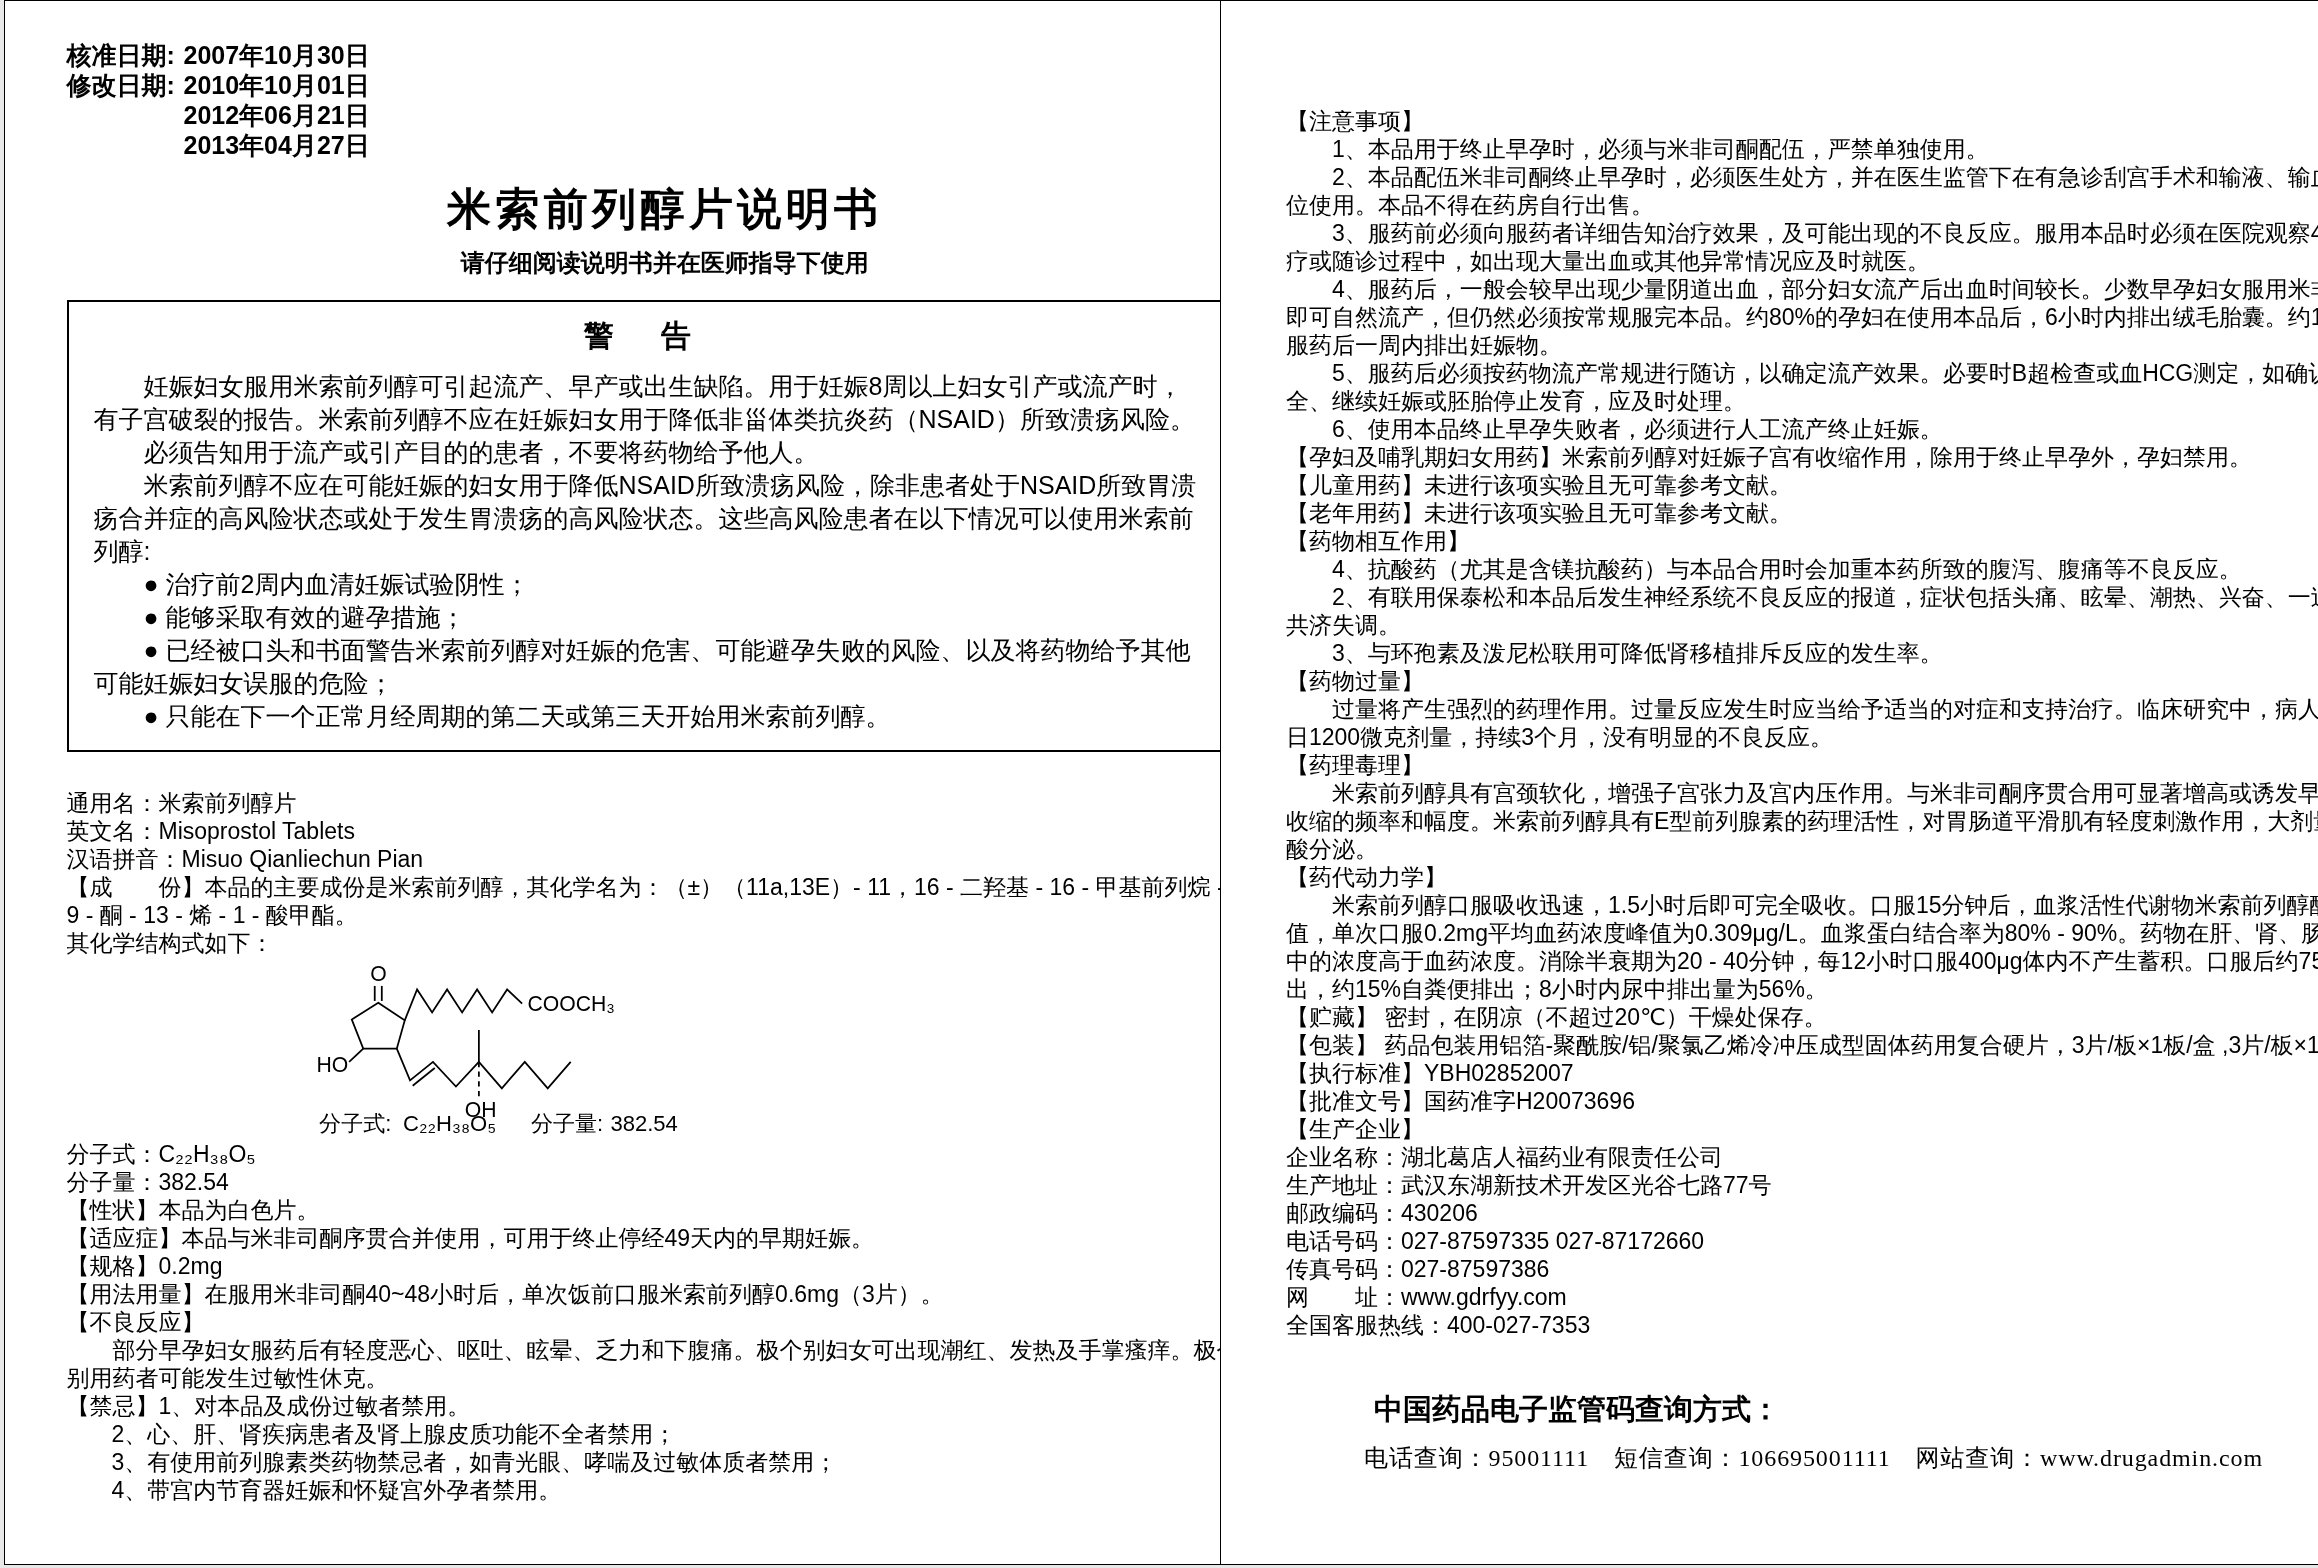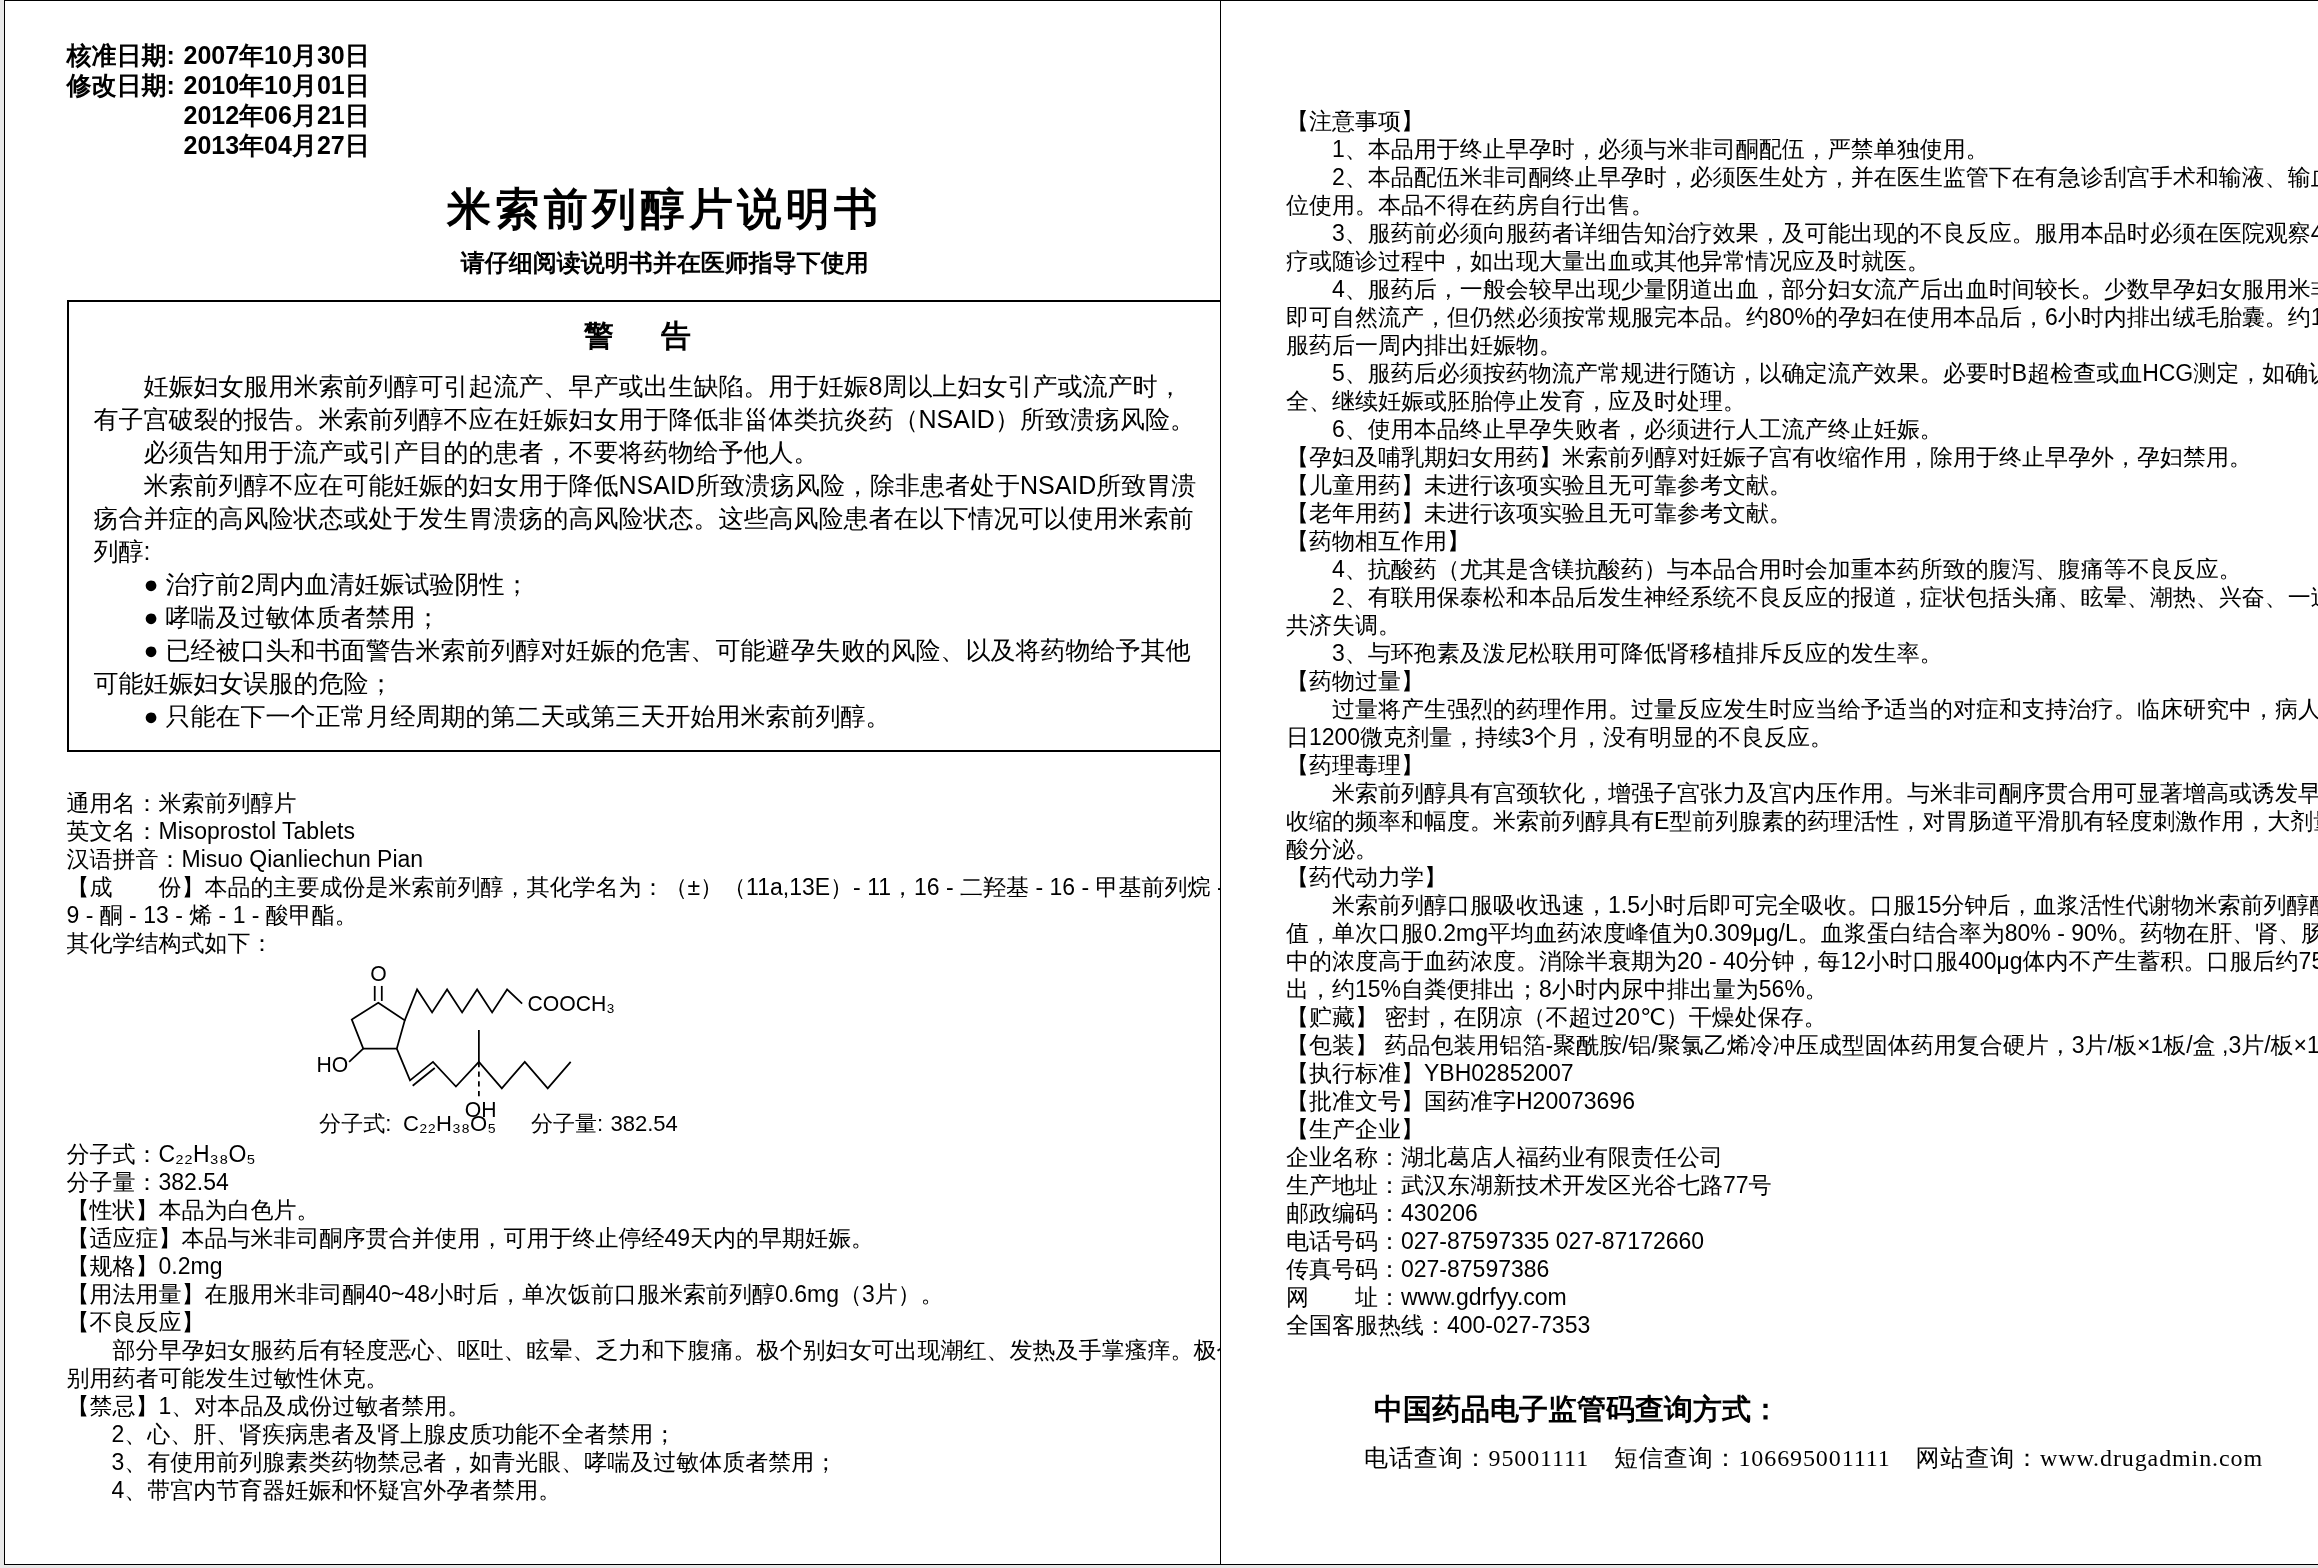--- a/index.html
+++ b/index.html
@@ -75,21 +75,21 @@
 
   <div class="doc-title">米索前列醇片说明书</div>
   <div class="doc-subtitle">请仔细阅读说明书并在医师指导下使用</div>
 
   <div class="warnbox">
     <div class="warn-heading">警 告</div>
     <p>妊娠妇女服用米索前列醇可引起流产、早产或出生缺陷。用于妊娠8周以上妇女引产或流产时，有子宫破裂的报告。米索前列醇不应在妊娠妇女用于降低非甾体类抗炎药（NSAID）所致溃疡风险。</p>
     <p>必须告知用于流产或引产目的的患者，不要将药物给予他人。</p>
     <p>米索前列醇不应在可能妊娠的妇女用于降低NSAID所致溃疡风险，除非患者处于NSAID所致胃溃疡合并症的高风险状态或处于发生胃溃疡的高风险状态。这些高风险患者在以下情况可以使用米索前列醇:</p>
     <p>● 治疗前2周内血清妊娠试验阴性；</p>
-    <p>● 哮喘及过敏体质者禁用；</p>
+    <p>● 能够采取有效的避孕措施；</p>
     <p>● 已经被口头和书面警告米索前列醇对妊娠的危害、可能避孕失败的风险、以及将药物给予其他可能妊娠妇女误服的危险；</p>
     <p>● 只能在下一个正常月经周期的第二天或第三天开始用米索前列醇。</p>
   </div>
 
   <div class="body-block">
     <p>通用名：米索前列醇片</p>
     <p>英文名：Misoprostol Tablets</p>
     <p>汉语拼音：Misuo Qianliechun Pian</p>
     <p>【成　　份】本品的主要成份是米索前列醇，其化学名为：（±）（11a,13E）- 11，16 - 二羟基 - 16 - 甲基前列烷 - 9 - 酮 - 13 - 烯 - 1 - 酸甲酯。</p>
     <p>其化学结构式如下：</p>

